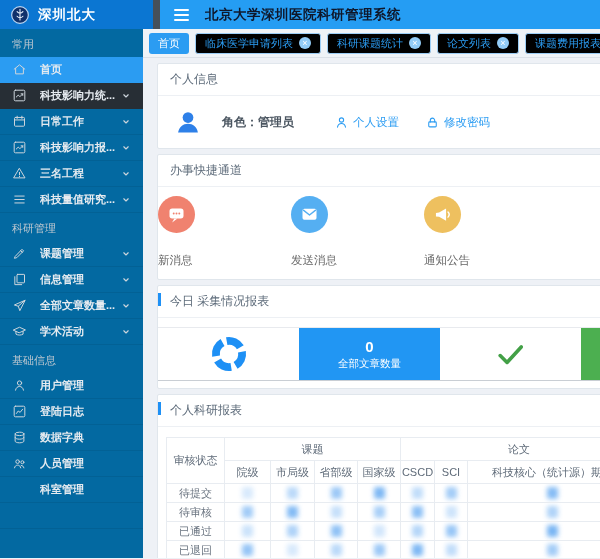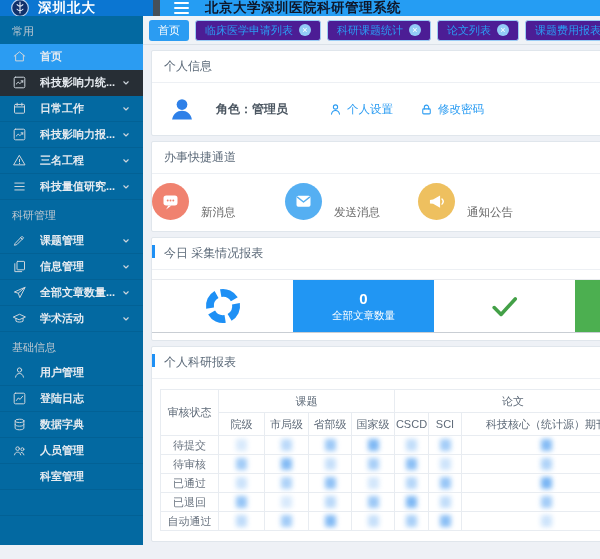--- a/index.html
+++ b/index.html
@@ -2,21 +2,21 @@
 <html><head>
 <meta charset="utf-8">
 <style>
   html,body{margin:0;padding:0}
   body{
     width:600px;height:559px;overflow:hidden;
     font-family:"Liberation Sans","DejaVu Sans",sans-serif;
     background:#eef1f6;position:relative;
   }
   
-  .topbar{display:flex;height:16px}
+  .topbar{display:flex;height:29px}
   .logo-band{
     width:160px;box-sizing:border-box;background:#0b76d2;
     border-right:7px solid #46505a;
     display:flex;align-items:center;padding-left:10px;gap:8px;flex-shrink:0;
   }
   .logo-band .brand{color:#fff;font-size:13.5px;font-weight:bold;letter-spacing:1px}
   .header-main{flex:1;background:#259df3;display:flex;align-items:center;color:#0f172a}
   .hamburger{margin:0 16px 0 14px;display:flex;flex-direction:column;gap:3px;cursor:pointer}
   .hamburger span{display:block;width:15px;height:2px;background:#fff;border-radius:1px}
   .app-title{font-size:13.5px;font-weight:bold;letter-spacing:0.5px}
@@ -40,39 +40,39 @@
 
   .content{flex:1;display:flex;flex-direction:column;overflow:hidden;min-width:0}
   
   .tabbar{
     height:29px;flex-shrink:0;background:#eff3f7;border-bottom:1px solid #dbe1e8;
     display:flex;align-items:center;gap:6px;padding:0 6px;box-sizing:border-box;overflow:hidden;
   }
   .tab{height:21px;box-sizing:border-box;display:flex;align-items:center;font-size:11px;
     border-radius:3px;padding:0 9px;white-space:nowrap;cursor:pointer;flex-shrink:0}
   .tab.active{background:#2b9cf2;color:#fff}
-  .tab.plain{background:#4c1d95;border:1px solid #9ccdf5;color:#2b9cf2;gap:6px}
+  .tab.plain{background:#000000;border:1px solid #9ccdf5;color:#2b9cf2;gap:6px}
   .tabclose{width:12px;height:12px;border-radius:50%;background:#93ccf7;color:#fff;
     font-size:9px;line-height:12px;text-align:center;cursor:pointer}
 
   
-  .panels{flex:1;padding:5px 0 0 8px;overflow:hidden}
+  .panels{flex:1;padding:5px 0 0 14px;overflow:hidden}
   .panel{background:#fff;border:1px solid #e0e6ec;border-radius:2px;margin-bottom:5px;overflow:hidden;width:578px;box-sizing:border-box}
   .panel-h{position:relative;padding:7px 12px;font-size:12px;color:#5d6b7a;border-bottom:1px solid #edf0f4}
   .panel.accent .panel-h::before{content:"";position:absolute;left:0;top:7px;width:3px;height:13px;background:#1e90f5}
 
   
   .pi-body{display:flex;align-items:center;padding:12px 16px;gap:20px}
   .role{font-size:12px;color:#4a5560;font-weight:bold;margin-right:20px}
   .pi-link{display:flex;gap:4px;color:#2b9cf2;font-size:11.5px;cursor:pointer}
   .pi-link .ic *{stroke:#2b9cf2;stroke-width:1.7}
 
   
   .qc-body{display:flex;padding:9px 0 11px}
-  .qc-item{width:133px;display:flex;flex-direction:row;align-items:flex-end;gap:12px;
+  .qc-item{width:133px;display:flex;flex-direction:column;align-items:flex-start;gap:20px;
     font-size:11.5px;color:#666;cursor:pointer}
   .qc-circle{width:37px;height:37px;border-radius:50%;display:flex;align-items:center;justify-content:center}
 
   
   .strip-wrap{padding:9px 0 7px}
   .strip{display:flex;border-top:1px solid #e8eaee;border-bottom:1px solid #c9ced4;overflow:hidden}
   .tile{width:141px;height:52px;flex-shrink:0;display:flex;flex-direction:column;
     align-items:center;justify-content:center;cursor:pointer}
   .tile .v{font-size:15px;font-weight:bold;color:#fff;line-height:17px}
   .tile .l{font-size:10.5px;color:#fff;margin-top:2px}

